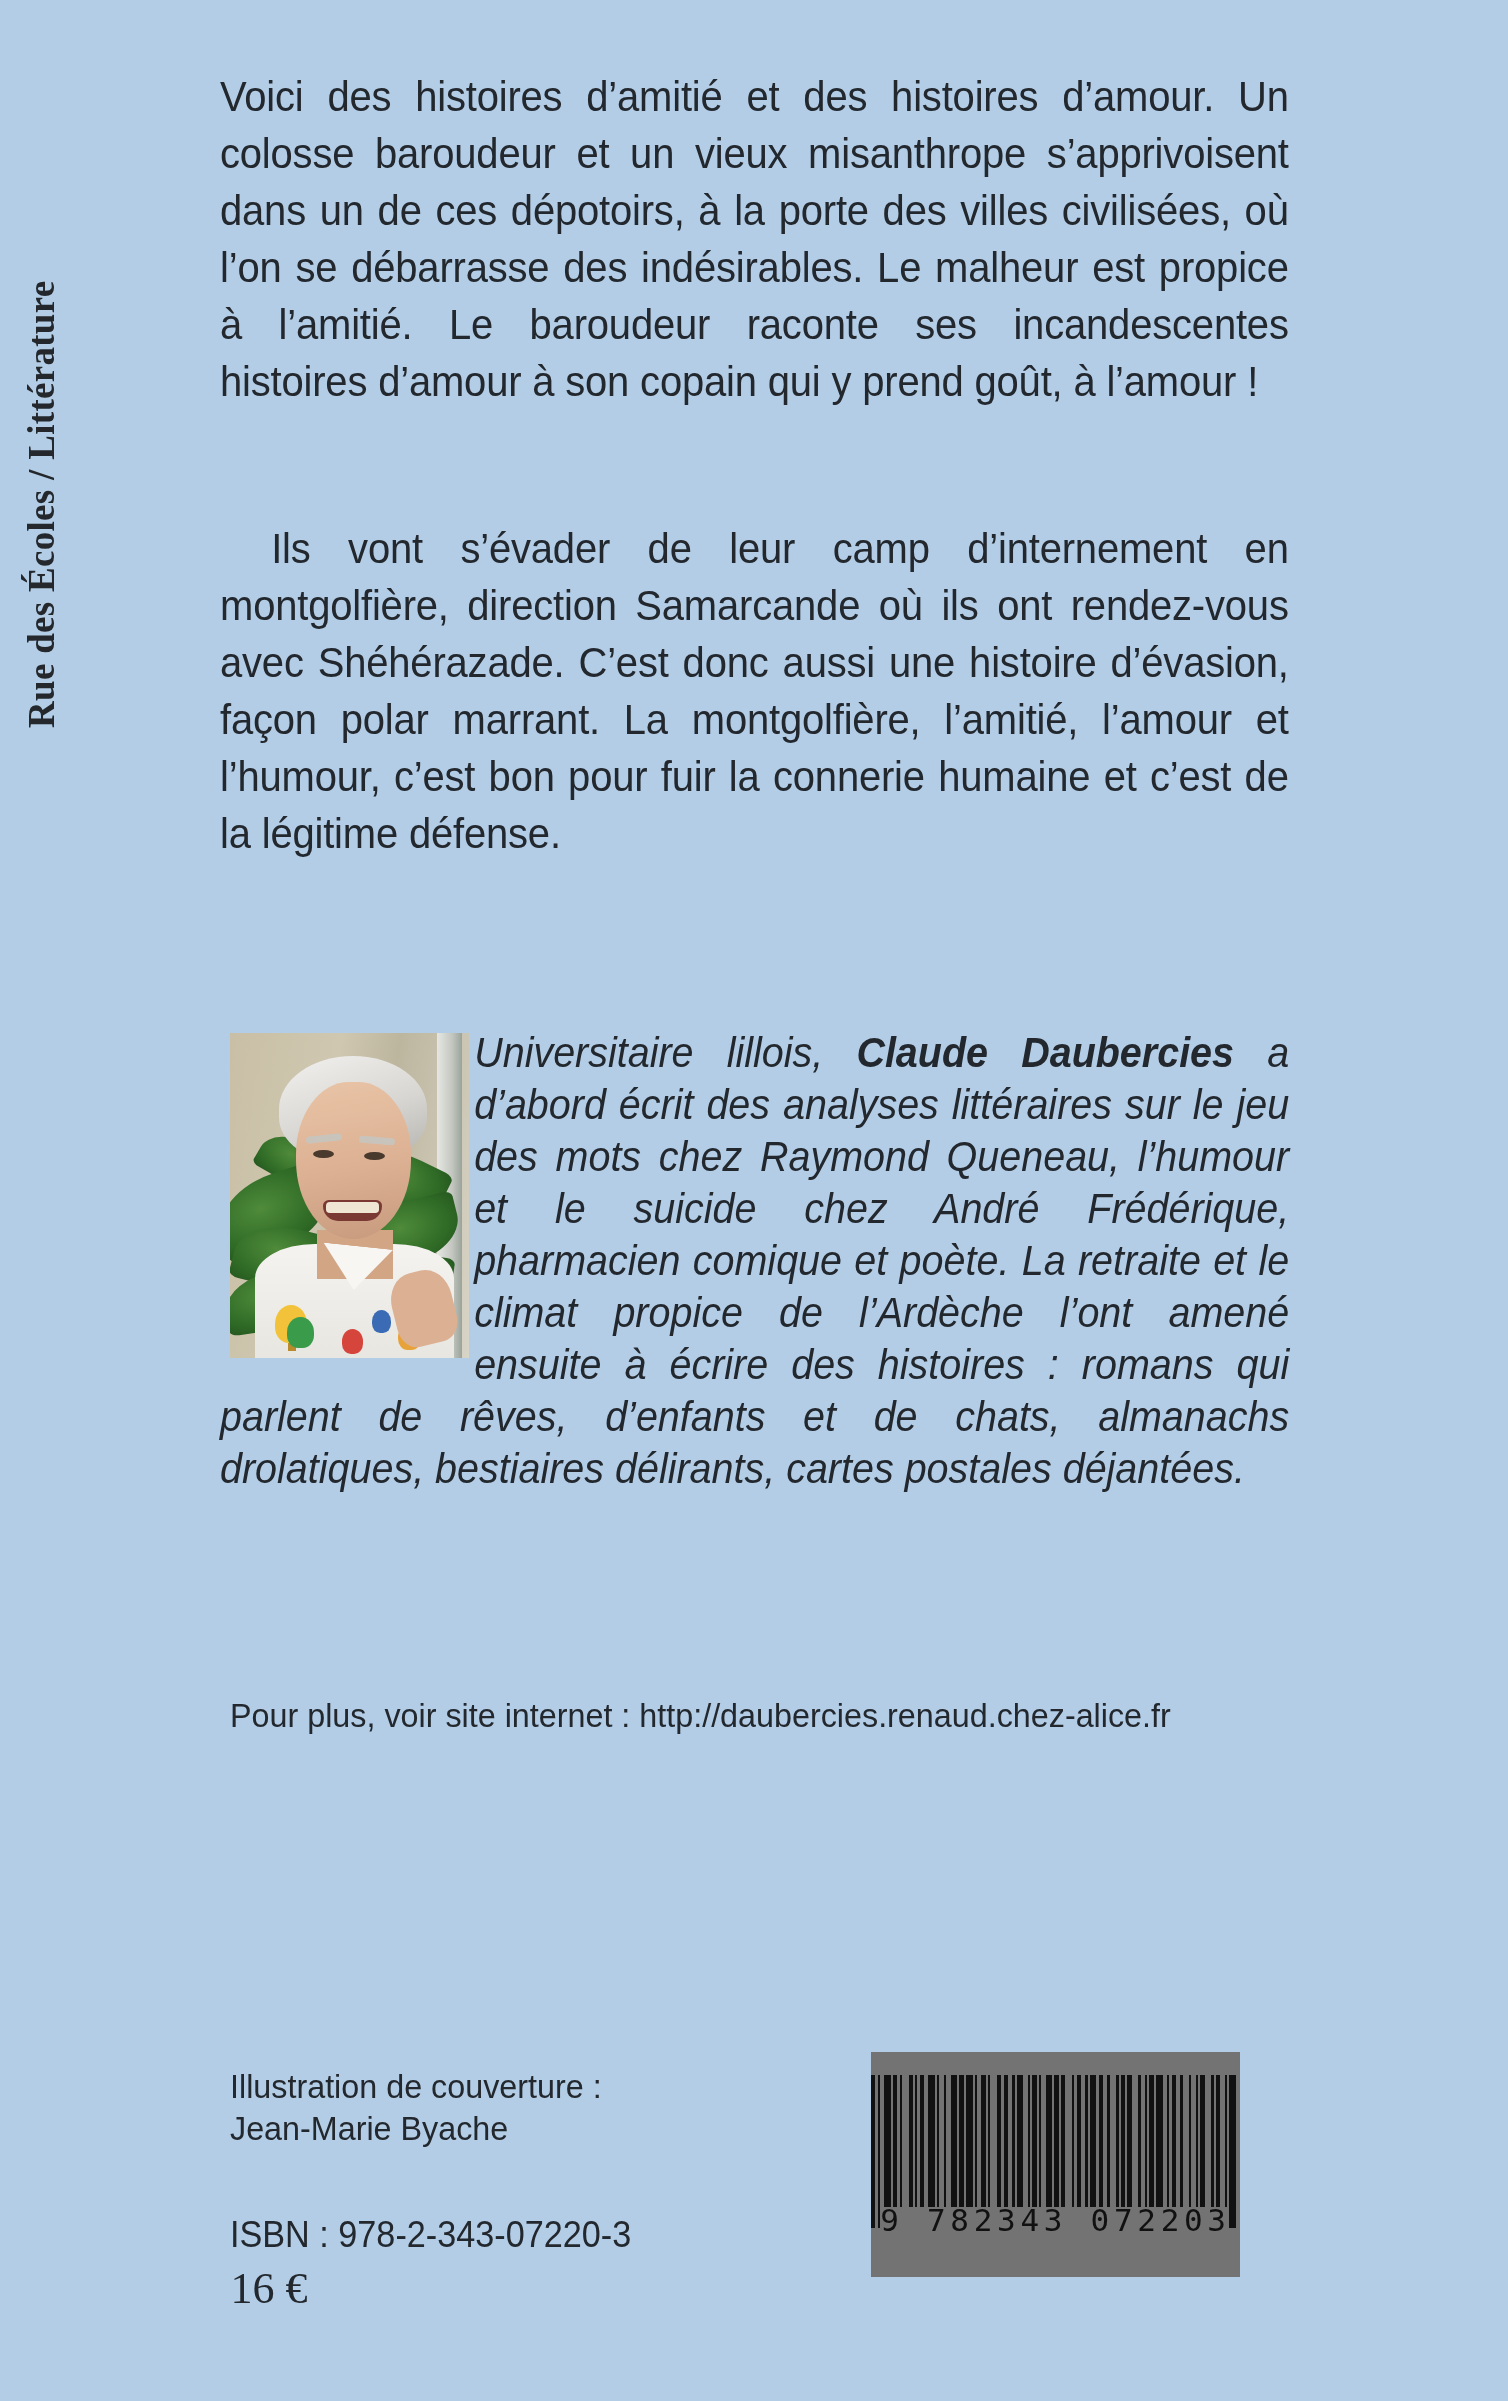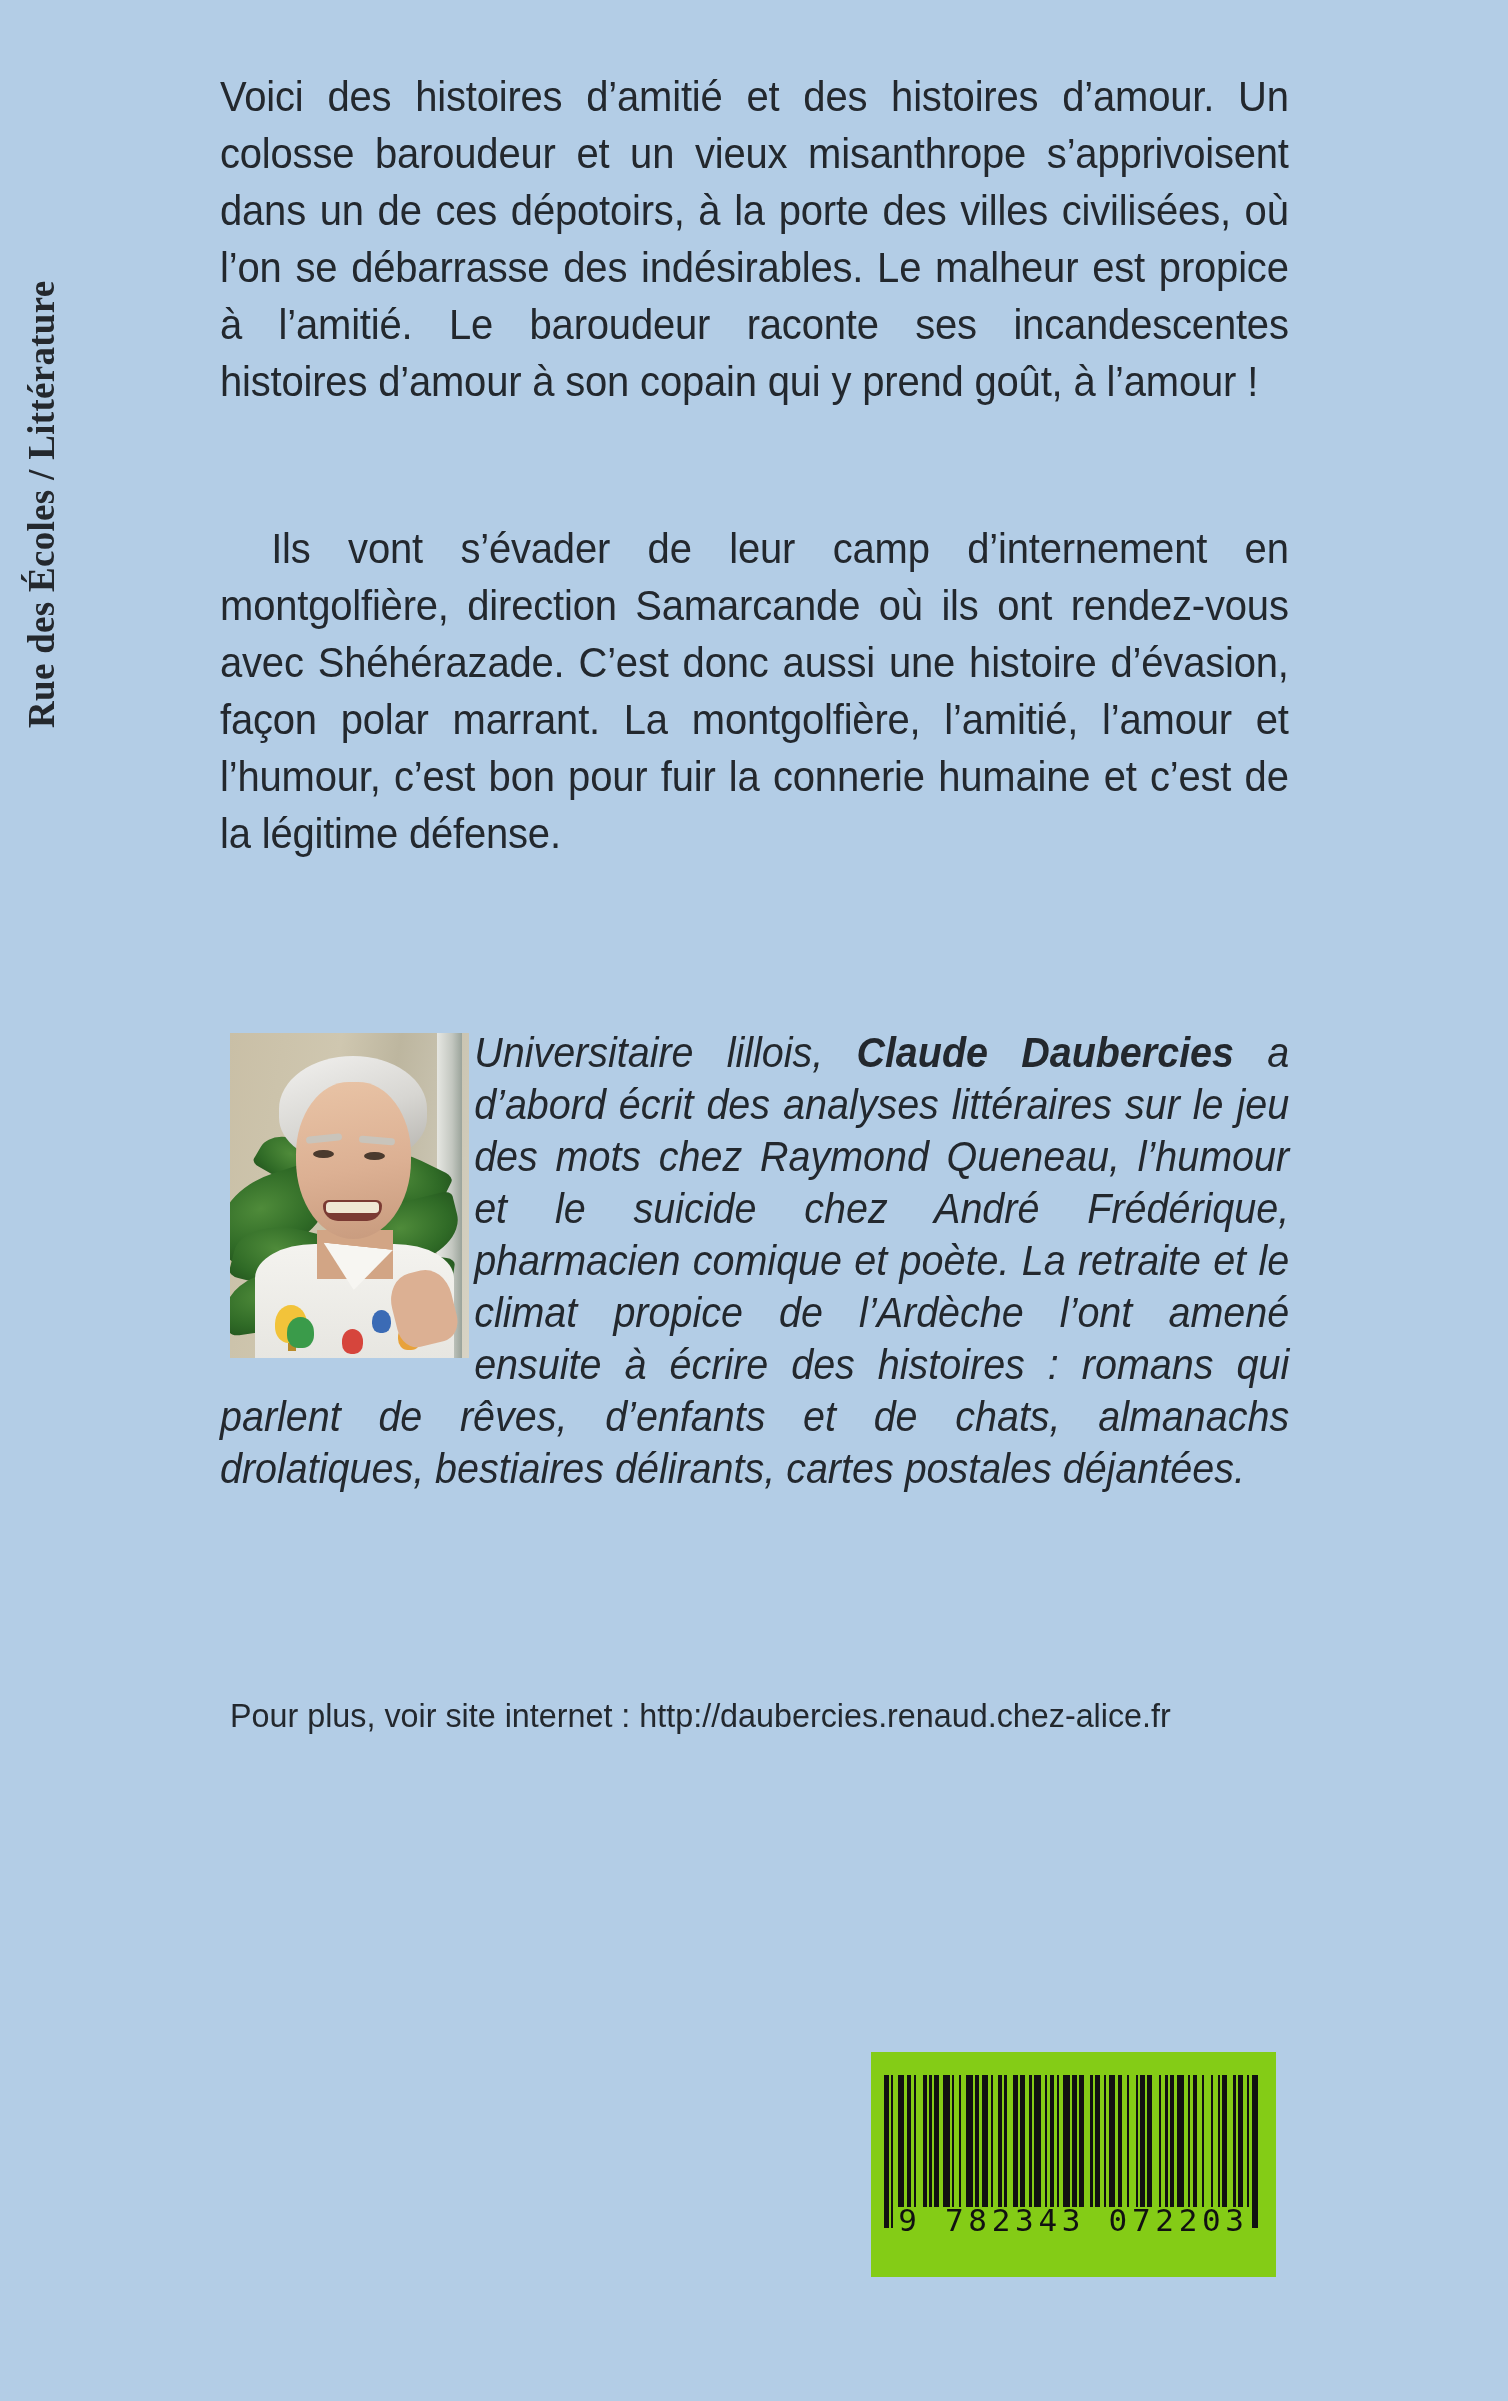--- a/index.html
+++ b/index.html
@@ -269,23 +269,23 @@
     line-height: 53px;
     color: #23282e;
     white-space: nowrap;
   }
 
   
   .barcode-box {
     position: absolute;
     left: 871px;
     top: 2052px;
-    width: 405px;
+    width: 369px;
     height: 225px;
-    background: #84cc16;
+    background: #737373;
   }
   .barcode-bars {
     position: absolute;
     left: 0; right: 0;
     top: 23px;
     height: 132px;
     display: flex;
     align-items: flex-start;
     justify-content: center;
     gap: 0;
@@ -347,20 +347,26 @@
         <div class="ph-mouth">
           <div class="ph-teeth"></div>
         </div>
       </div>
 
       <p class="bio-text"><span>Universitaire lillois, </span><b>Claude Daubercies</b><span> a d’abord écrit des analyses littéraires sur le jeu des mots chez Raymond Queneau, l’humour et le suicide chez André Frédérique, pharmacien comique et poète. La retraite et le climat propice de l’Ardèche l’ont amené ensuite à écrire des histoires : romans qui parlent de rêves, d’enfants et de chats, almanachs drolatiques, bestiaires délirants, cartes postales déjantées.</span></p>
     </div>
 
     <div class="website">Pour plus, voir site internet : http://daubercies.renaud.chez-alice.fr</div>
 
+    <div class="footer">
+      <div class="credit">Illustration de couverture :</div>
+      <div class="credit">Jean-Marie Byache</div>
+      <div class="isbn">ISBN : 978-2-343-07220-3</div>
+      <div class="price">16 €</div>
+    </div>
 
   </div>
 
   <div class="barcode-box">
     <div class="barcode-bars" id="barcode-bars">
         <div class="bar" style="width: 4.5px; height: 153px; background: rgb(17, 17, 17);"></div>
         <div class="bar" style="width: 2.3px; height: 153px; background: transparent;"></div>
         <div class="bar" style="width: 2.3px; height: 153px; background: rgb(17, 17, 17);"></div>
         <div class="bar" style="width: 4.5px; height: 132px; background: transparent;"></div>
         <div class="bar" style="width: 6.8px; height: 132px; background: rgb(17, 17, 17);"></div>

